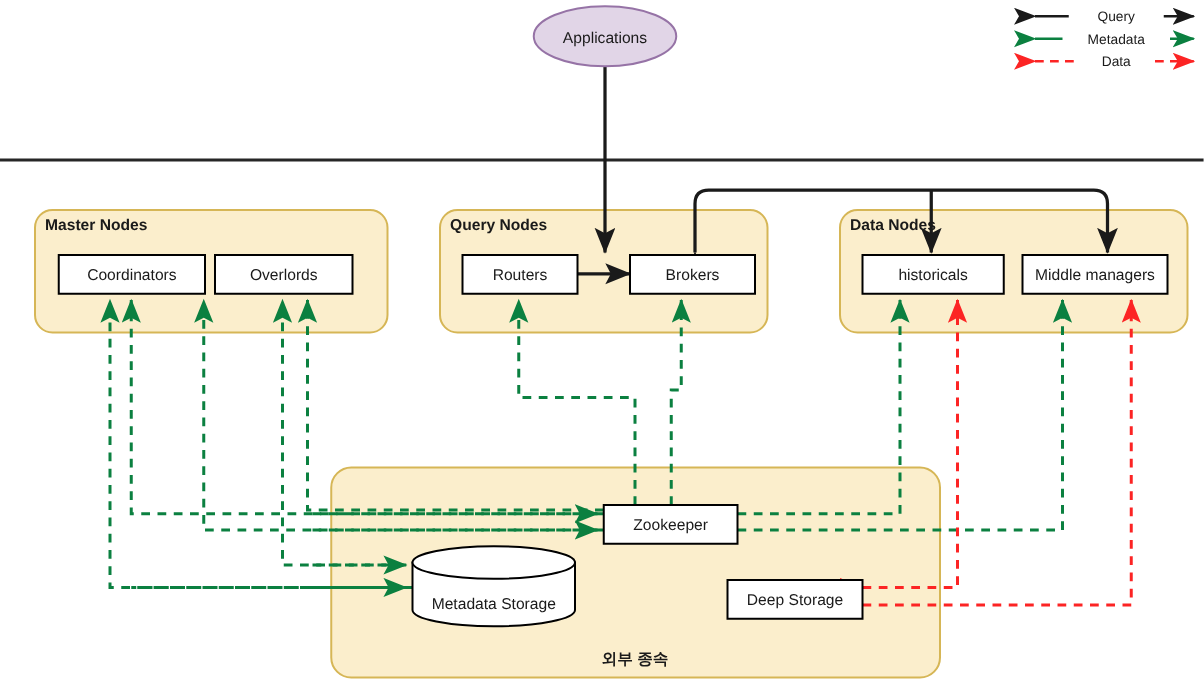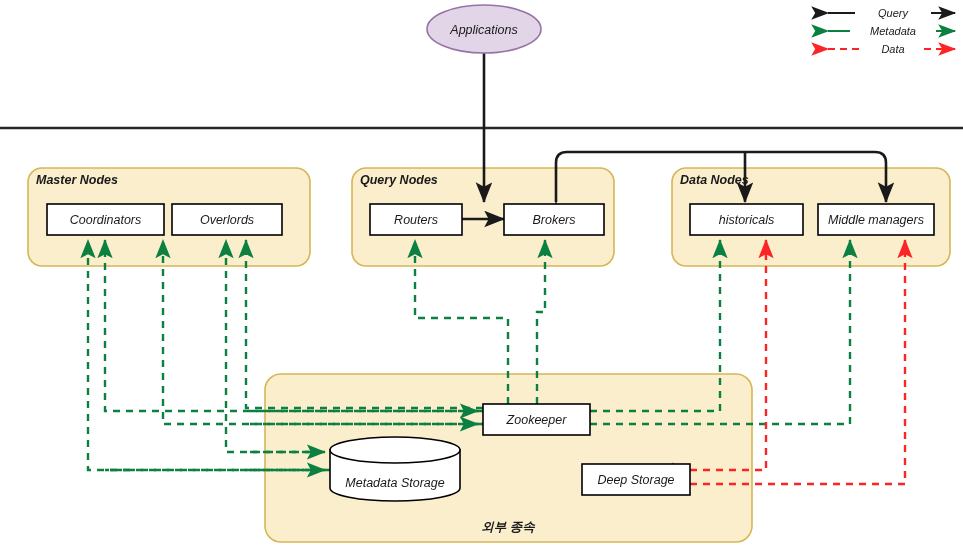--- a/index.html
+++ b/index.html
@@ -1,18 +1,18 @@
 <!DOCTYPE html>
 <html><head>
 <meta charset="utf-8">
 <style>
   html,body{margin:0;padding:0;background:#ffffff;}
   body{width:963px;height:545px;overflow:hidden;
        font-family:"Liberation Sans","DejaVu Sans",sans-serif;}
-  #diagram{position:relative;width:963px;height:545px;font-style:italic;}
+  #diagram{position:relative;width:963px;height:545px;}
   svg{display:block;}
   .grp-label{font-size:12.5px;font-weight:bold;fill:#1a1a1a;}
   .node-label{font-size:12.5px;fill:#1a1a1a;}
   .ellipse-label{font-size:12.5px;fill:#1a1a1a;}
   .legend-label{font-size:11px;fill:#1a1a1a;}
   .ext-label{font-size:12.5px;font-weight:bold;fill:#1a1a1a;}
 </style>
 </head>
 <body>
 

